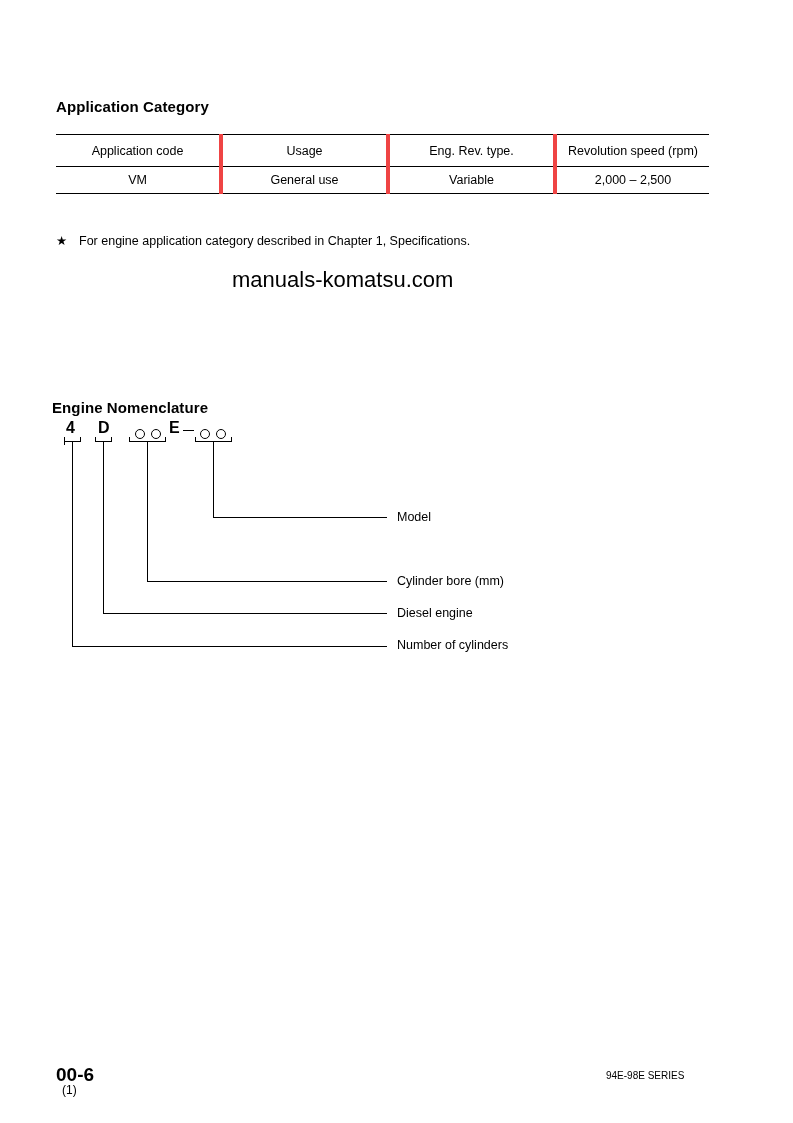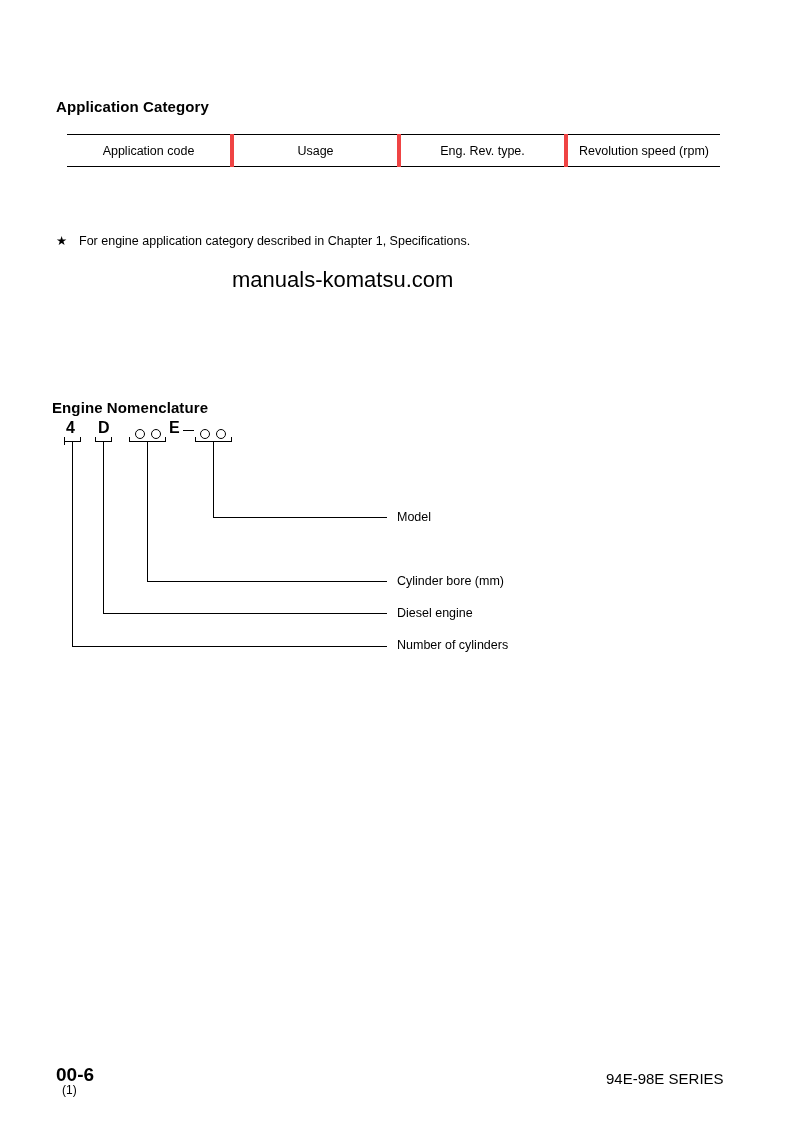--- a/index.html
+++ b/index.html
@@ -3,54 +3,60 @@
   <meta charset="utf-8">
   <style>
     html, body { margin: 0; padding: 0; background: #ffffff; }
     body {
       width: 793px; height: 1123px; position: relative; overflow: hidden;
       font-family: "Liberation Sans", "DejaVu Sans", sans-serif; color: #000;
     }
     .abs { position: absolute; }
     .h2 { font-size: 15px; font-weight: bold; letter-spacing: 0.1px; }
     table.cat {
-      position: absolute; left: 67px; top: 134px; width: 653px;
+      position: absolute; left: 56px; top: 134px; width: 653px;
       border-collapse: collapse; font-size: 12.5px;
     }
     table.cat td {
       text-align: center; height: 26px; padding: 0;
       border-left: 4px solid #ef4444;
     }
     table.cat td:first-child { border-left: none; }
     table.cat tr.head td { height: 31px; border-top: 1px solid #000; border-bottom: 1px solid #000; }
     table.cat tr.r1 td { border-bottom: 2px solid #000; }
     table.cat tr.r2 td { border-bottom: 1px solid #000; }
     .note { left: 56px; top: 233px; font-size: 12.5px; }
     .note .star { display: inline-block; width: 23px; }
     .watermark { left: 232px; top: 267px; font-size: 22px; }
     .code { top: 419px; font-size: 16px; font-weight: bold; }
     .circ { display: inline-block; width: 8px; height: 8px; border: 1px solid #000; border-radius: 50%; }
     .ln { position: absolute; background: #000; }
     .lbl { font-size: 12.5px; }
     .pg { left: 56px; top: 1064px; font-size: 19px; font-weight: bold; }
     .rev { left: 62px; top: 1083px; font-size: 12px; }
-    .series { left: 606px; top: 1070px; font-size: 15px; }
+    .series { left: 606px; top: 1070px; font-size: 10px; }
   </style>
 </head>
 <body>
 
 <div class="abs h2" style="left:56px; top:98px;">Application Category</div>
 
 <table class="cat">
   <tbody>
       <tr class="head">
     <td style="width:163px">Application code</td>
     <td style="width:163px">Usage</td>
     <td style="width:163px">Eng. Rev. type.</td>
     <td>Revolution speed (rpm)</td>
+  </tr>
+  <tr class="r2">
+    <td>VM</td>
+    <td>General use</td>
+    <td>Variable</td>
+    <td>2,000 – 2,500</td>
   </tr>
 </tbody>
   </table>
 
 <div class="abs note">
   <span class="star">★</span><span>For engine application category described in Chapter 1, Specifications.</span>
 </div>
 
 <div class="abs watermark">manuals-komatsu.com</div>
 

